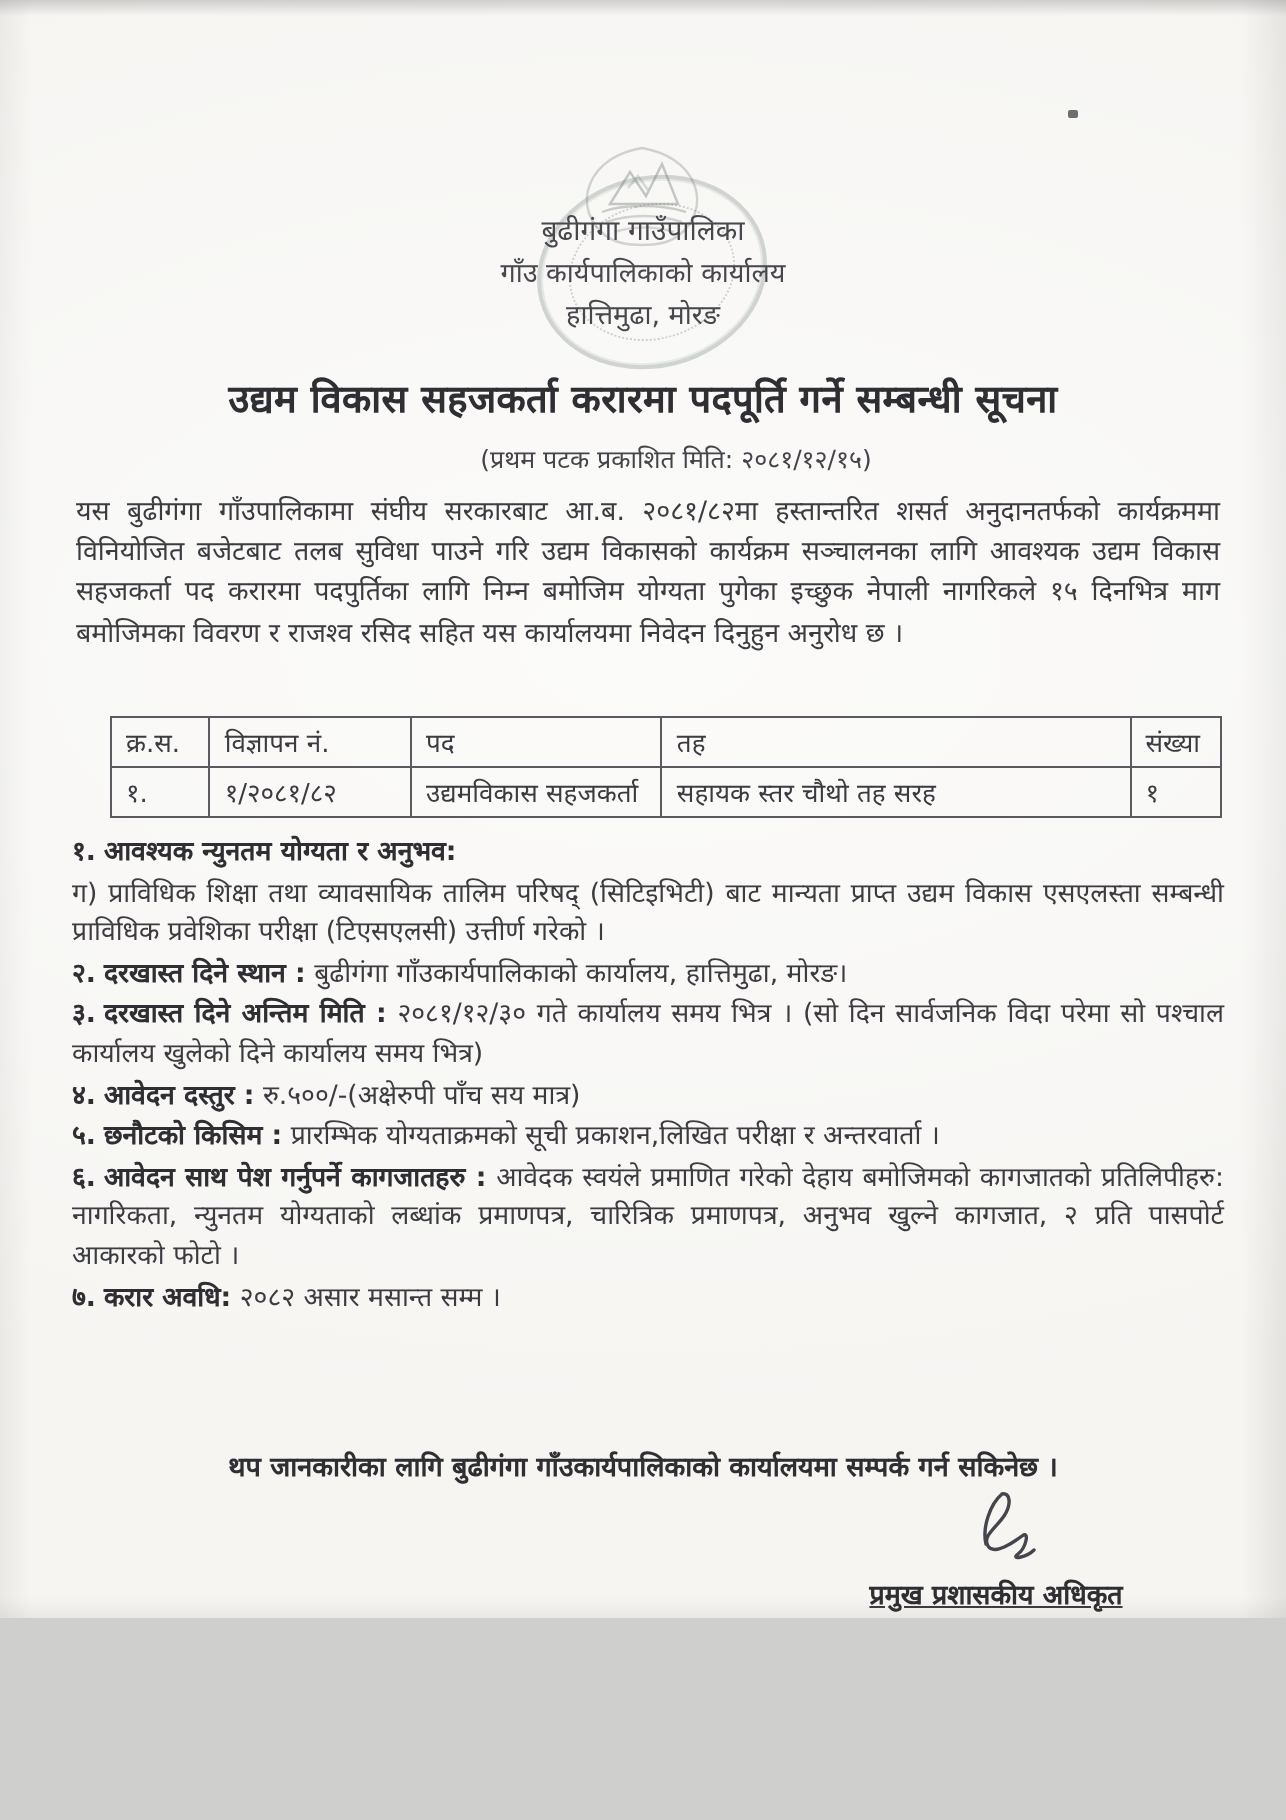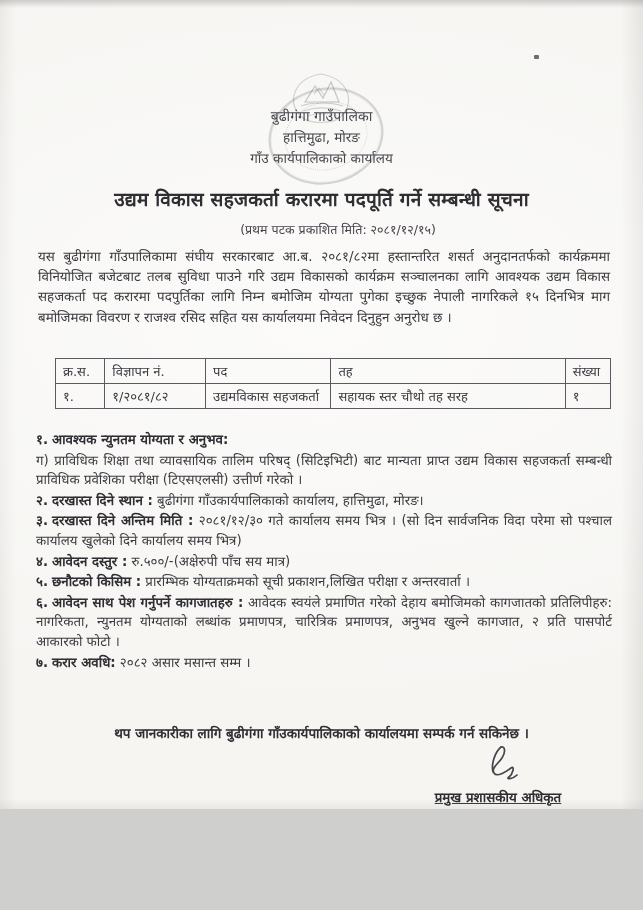--- a/index.html
+++ b/index.html
@@ -51,21 +51,21 @@
     table-layout:fixed;
   }
   table.vtable th,table.vtable td{
     border:1.4px solid #5a5a60;
     padding:2px 7px;text-align:left;font-weight:normal;
     height:20px;white-space:nowrap;overflow:hidden;
   }
   .c0{width:48px;} .c1{width:98px;} .c2{width:122px;} .c3{width:228px;} .c4{width:44px;}
 
   
-  .listing{left:36px;width:576px;top:430px;font-size:13.3px;line-height:19.6px;}
+  .listing{left:36px;width:576px;top:417px;font-size:13.3px;line-height:19.6px;}
   .item{text-align:justify;margin:0 0 1px 0;}
   .item .num{font-weight:bold;color:#2e2e33;margin-right:4px;}
   .item .lbl{font-weight:bold;color:#2e2e33;}
   .subitem{text-align:justify;margin:0 0 1px 0;}
 
   .contact{left:0;right:0;top:724px;font-size:13.5px;}
 
   .sig-block{left:428px;top:744px;width:140px;text-align:center;text-decoration:underline;}
   .sig-mark{display:block;margin:0 auto 2px auto;}
   .signatory{font-size:13.4px;}
@@ -87,22 +87,22 @@
       <path d="M33 22 L38 16 L43 23" opacity=".6"></path>
     </g>
   </svg>
 
   <div class="abs stamp">
     <div class="stamp-inner"></div>
   </div>
 
   <div class="abs letterhead centered">
     <div class="lh1">बुढीगंगा गाउँपालिका</div>
+    <div>गाँउ कार्यपालिकाको कार्यालय</div>
     <div>हात्तिमुढा, मोरङ</div>
-    <div>गाँउ कार्यपालिकाको कार्यालय</div>
   </div>
 
   <div class="abs ink-dot"></div>
 
   <div class="abs title centered bold">उद्यम विकास सहजकर्ता करारमा पदपूर्ति गर्ने सम्बन्धी सूचना</div>
   <div class="abs subtitle centered">(प्रथम पटक प्रकाशित मिति: २०८१/१२/१५)</div>
 
   <p class="abs intro">यस बुढीगंगा गाँउपालिकामा संघीय सरकारबाट आ.ब. २०८१/८२मा हस्तान्तरित शसर्त अनुदानतर्फको कार्यक्रममा विनियोजित बजेटबाट तलब सुविधा पाउने गरि उद्यम विकासको कार्यक्रम सञ्चालनका लागि आवश्यक उद्यम विकास सहजकर्ता पद करारमा पदपुर्तिका लागि निम्न बमोजिम योग्यता पुगेका इच्छुक नेपाली नागरिकले १५ दिनभित्र माग बमोजिमका विवरण र राजश्व रसिद सहित यस कार्यालयमा निवेदन दिनुहुन अनुरोध छ ।</p>
 
   <table class="vtable">
@@ -131,21 +131,21 @@
         <td>१</td>
       </tr>
     </tbody>
   </table>
 
   <div class="abs listing">
 
     <div class="item">
       <span class="num">१.</span><span class="lbl">आवश्यक न्युनतम योग्यता र अनुभव:</span>
     </div>
-    <div class="subitem">ग) प्राविधिक शिक्षा तथा व्यावसायिक तालिम परिषद् (सिटिइभिटी) बाट मान्यता प्राप्त उद्यम विकास सहजकर्ता  सम्बन्धी प्राविधिक प्रवेशिका परीक्षा (टिएसएलसी) उत्तीर्ण गरेको ।</div>
+    <div class="subitem">ग) प्राविधिक शिक्षा तथा व्यावसायिक तालिम परिषद् (सिटिइभिटी) बाट मान्यता प्राप्त उद्यम विकास एसएलस्ता  सम्बन्धी प्राविधिक प्रवेशिका परीक्षा (टिएसएलसी) उत्तीर्ण गरेको ।</div>
 
     <div class="item">
       <span class="num">२.</span><span class="lbl">दरखास्त दिने स्थान :</span>
       <span>बुढीगंगा गाँउकार्यपालिकाको कार्यालय, हात्तिमुढा, मोरङ।</span>
     </div>
 
     <div class="item">
       <span class="num">३.</span><span class="lbl">दरखास्त दिने अन्तिम मिति :</span>
       <span>२०८१/१२/३० गते कार्यालय समय भित्र । (सो दिन सार्वजनिक विदा परेमा सो पश्चाल कार्यालय खुलेको दिने कार्यालय समय भित्र)</span>
     </div>

